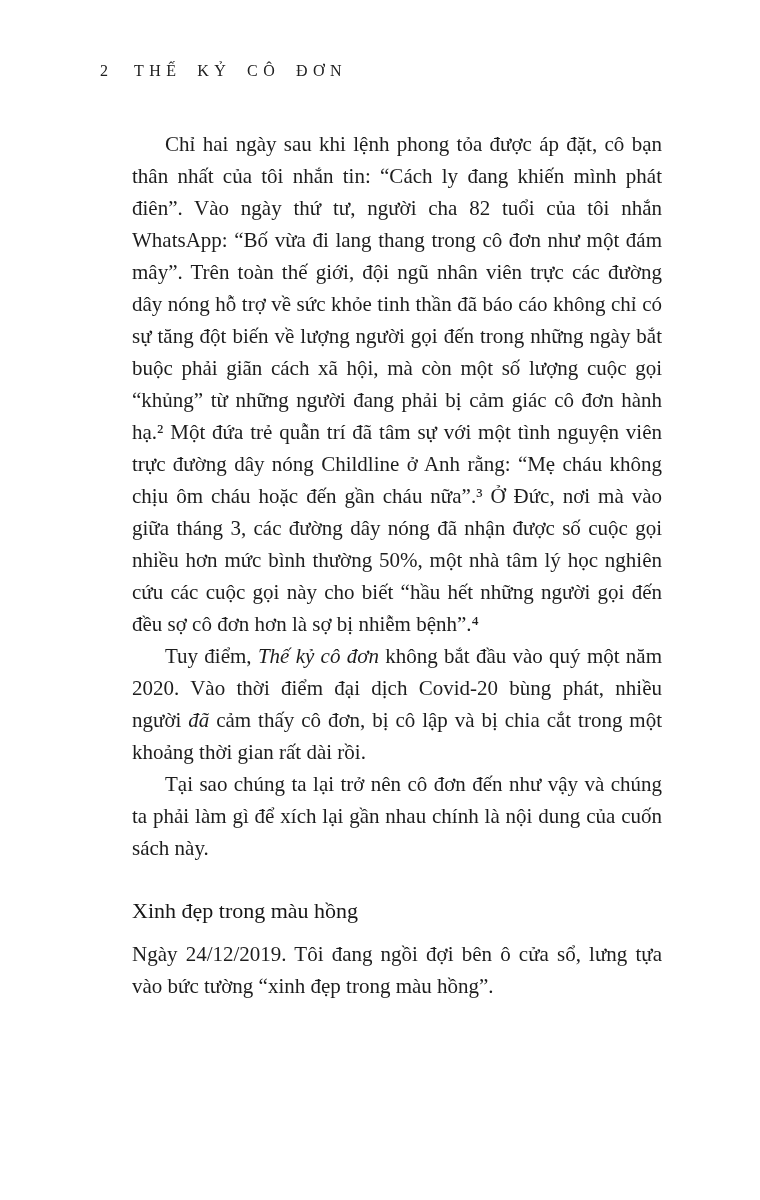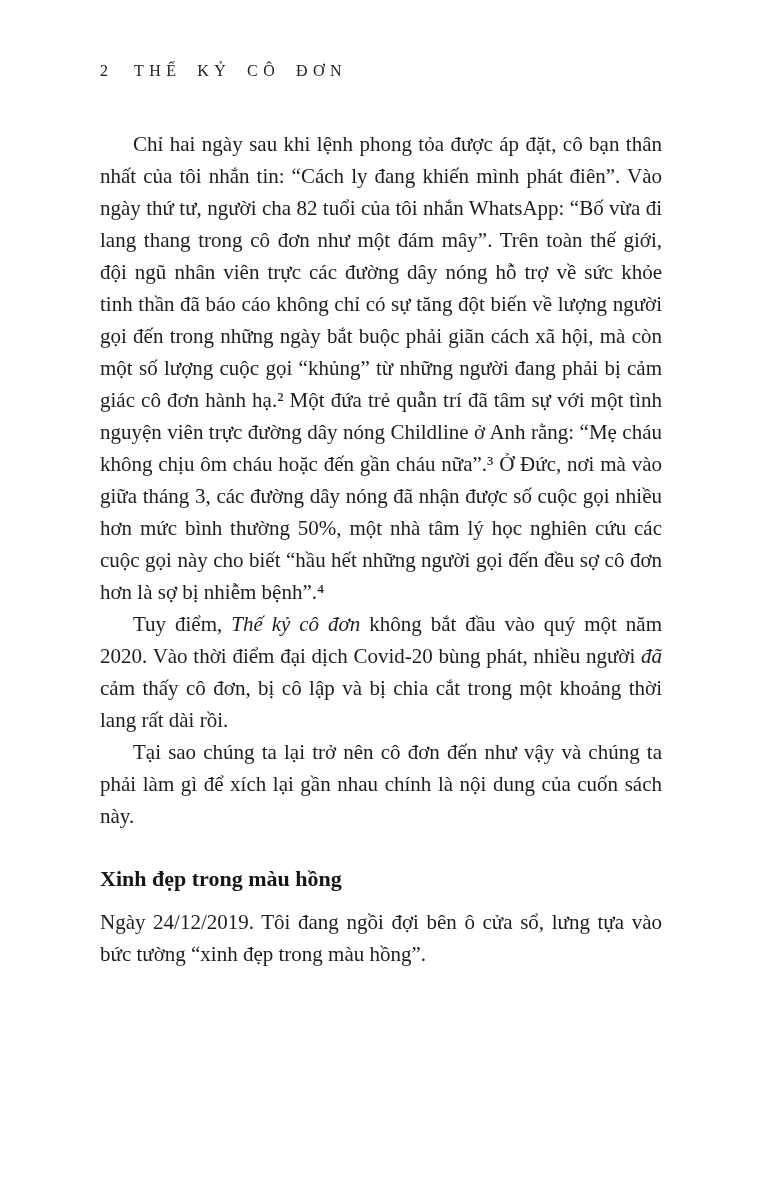--- a/index.html
+++ b/index.html
@@ -33,27 +33,28 @@
   }
   .running-head {
     letter-spacing: 0.34em;
     word-spacing: 0.40em;
   }
   .page-body {
     font-size: 21px;
     line-height: 32px;
     text-align: justify;
     color: #1d1d1d;
+    margin-left: 32px;
   }
   .para { margin: 0; }
   .para.indent { text-indent: 33px; }
   .italic { font-style: italic; }
   .section-heading {
     font-size: 22px;
-    font-weight: bold;
+    font-weight: normal;
     line-height: 30px;
     margin: 32px 0 12px 0;
     text-align: left;
     color: #161616;
   }
 </style>
 </head>
 <body>
 
 <div class="page">
@@ -61,21 +62,21 @@
 
     <header class="page-header">
       <span class="page-number">2</span>
       <span class="running-head">THẾ KỶ CÔ ĐƠN</span>
     </header>
 
     <main class="page-body">
 
       <p class="para indent">Chỉ hai ngày sau khi lệnh phong tỏa được áp đặt, cô bạn thân nhất của tôi nhắn tin: “Cách ly đang khiến mình phát điên”. Vào ngày thứ tư, người cha 82 tuổi của tôi nhắn WhatsApp: “Bố vừa đi lang thang trong cô đơn như một đám mây”. Trên toàn thế giới, đội ngũ nhân viên trực các đường dây nóng hỗ trợ về sức khỏe tinh thần đã báo cáo không chỉ có sự tăng đột biến về lượng người gọi đến trong những ngày bắt buộc phải giãn cách xã hội, mà còn một số lượng cuộc gọi “khủng” từ những người đang phải bị cảm giác cô đơn hành hạ.² Một đứa trẻ quẫn trí đã tâm sự với một tình nguyện viên trực đường dây nóng Childline ở Anh rằng: “Mẹ cháu không chịu ôm cháu hoặc đến gần cháu nữa”.³ Ở Đức, nơi mà vào giữa tháng 3, các đường dây nóng đã nhận được số cuộc gọi nhiều hơn mức bình thường 50%, một nhà tâm lý học nghiên cứu các cuộc gọi này cho biết “hầu hết những người gọi đến đều sợ cô đơn hơn là sợ bị nhiễm bệnh”.⁴</p>
 
-      <p class="para indent"><span>Tuy điểm, </span><span class="italic">Thế kỷ cô đơn</span><span> không bắt đầu vào quý một năm 2020. Vào thời điểm đại dịch Covid-20 bùng phát, nhiều người </span><span class="italic">đã</span><span> cảm thấy cô đơn, bị cô lập và bị chia cắt trong một khoảng thời lang rất dài rồi.</span></p>
+      <p class="para indent"><span>Tuy điểm, </span><span class="italic">Thế kỷ cô đơn</span><span> không bắt đầu vào quý một năm 2020. Vào thời điểm đại dịch Covid-20 bùng phát, nhiều người </span><span class="italic">đã</span><span> cảm thấy cô đơn, bị cô lập và bị chia cắt trong một khoảng thời gian rất dài rồi.</span></p>
 
       <p class="para indent">Tại sao chúng ta lại trở nên cô đơn đến như vậy và chúng ta phải làm gì để xích lại gần nhau chính là nội dung của cuốn sách này.</p>
 
       <h2 class="section-heading">Xinh đẹp trong màu hồng</h2>
 
       <p class="para">Ngày 24/12/2019. Tôi đang ngồi đợi bên ô cửa sổ, lưng tựa vào bức tường “xinh đẹp trong màu hồng”.</p>
 
 
     </main>
   </div>

